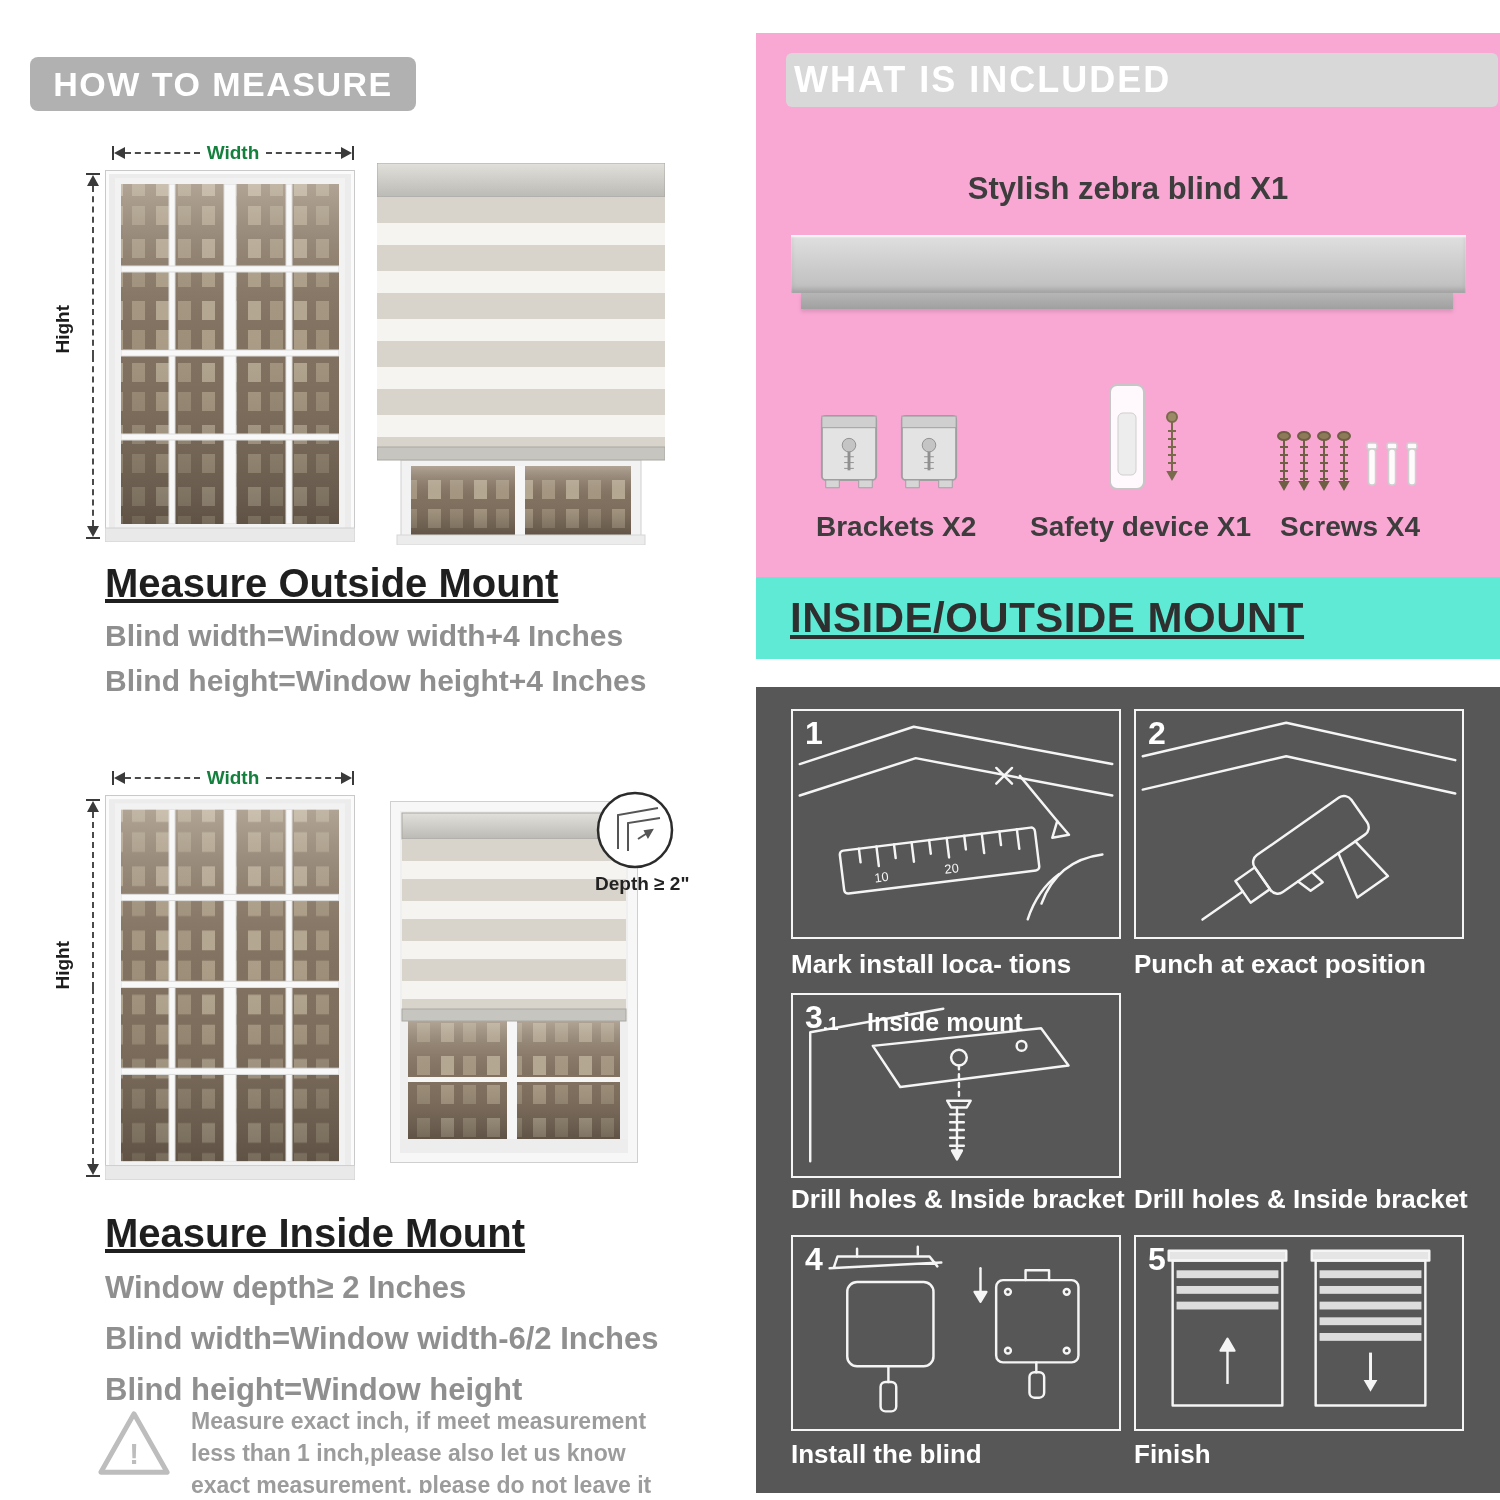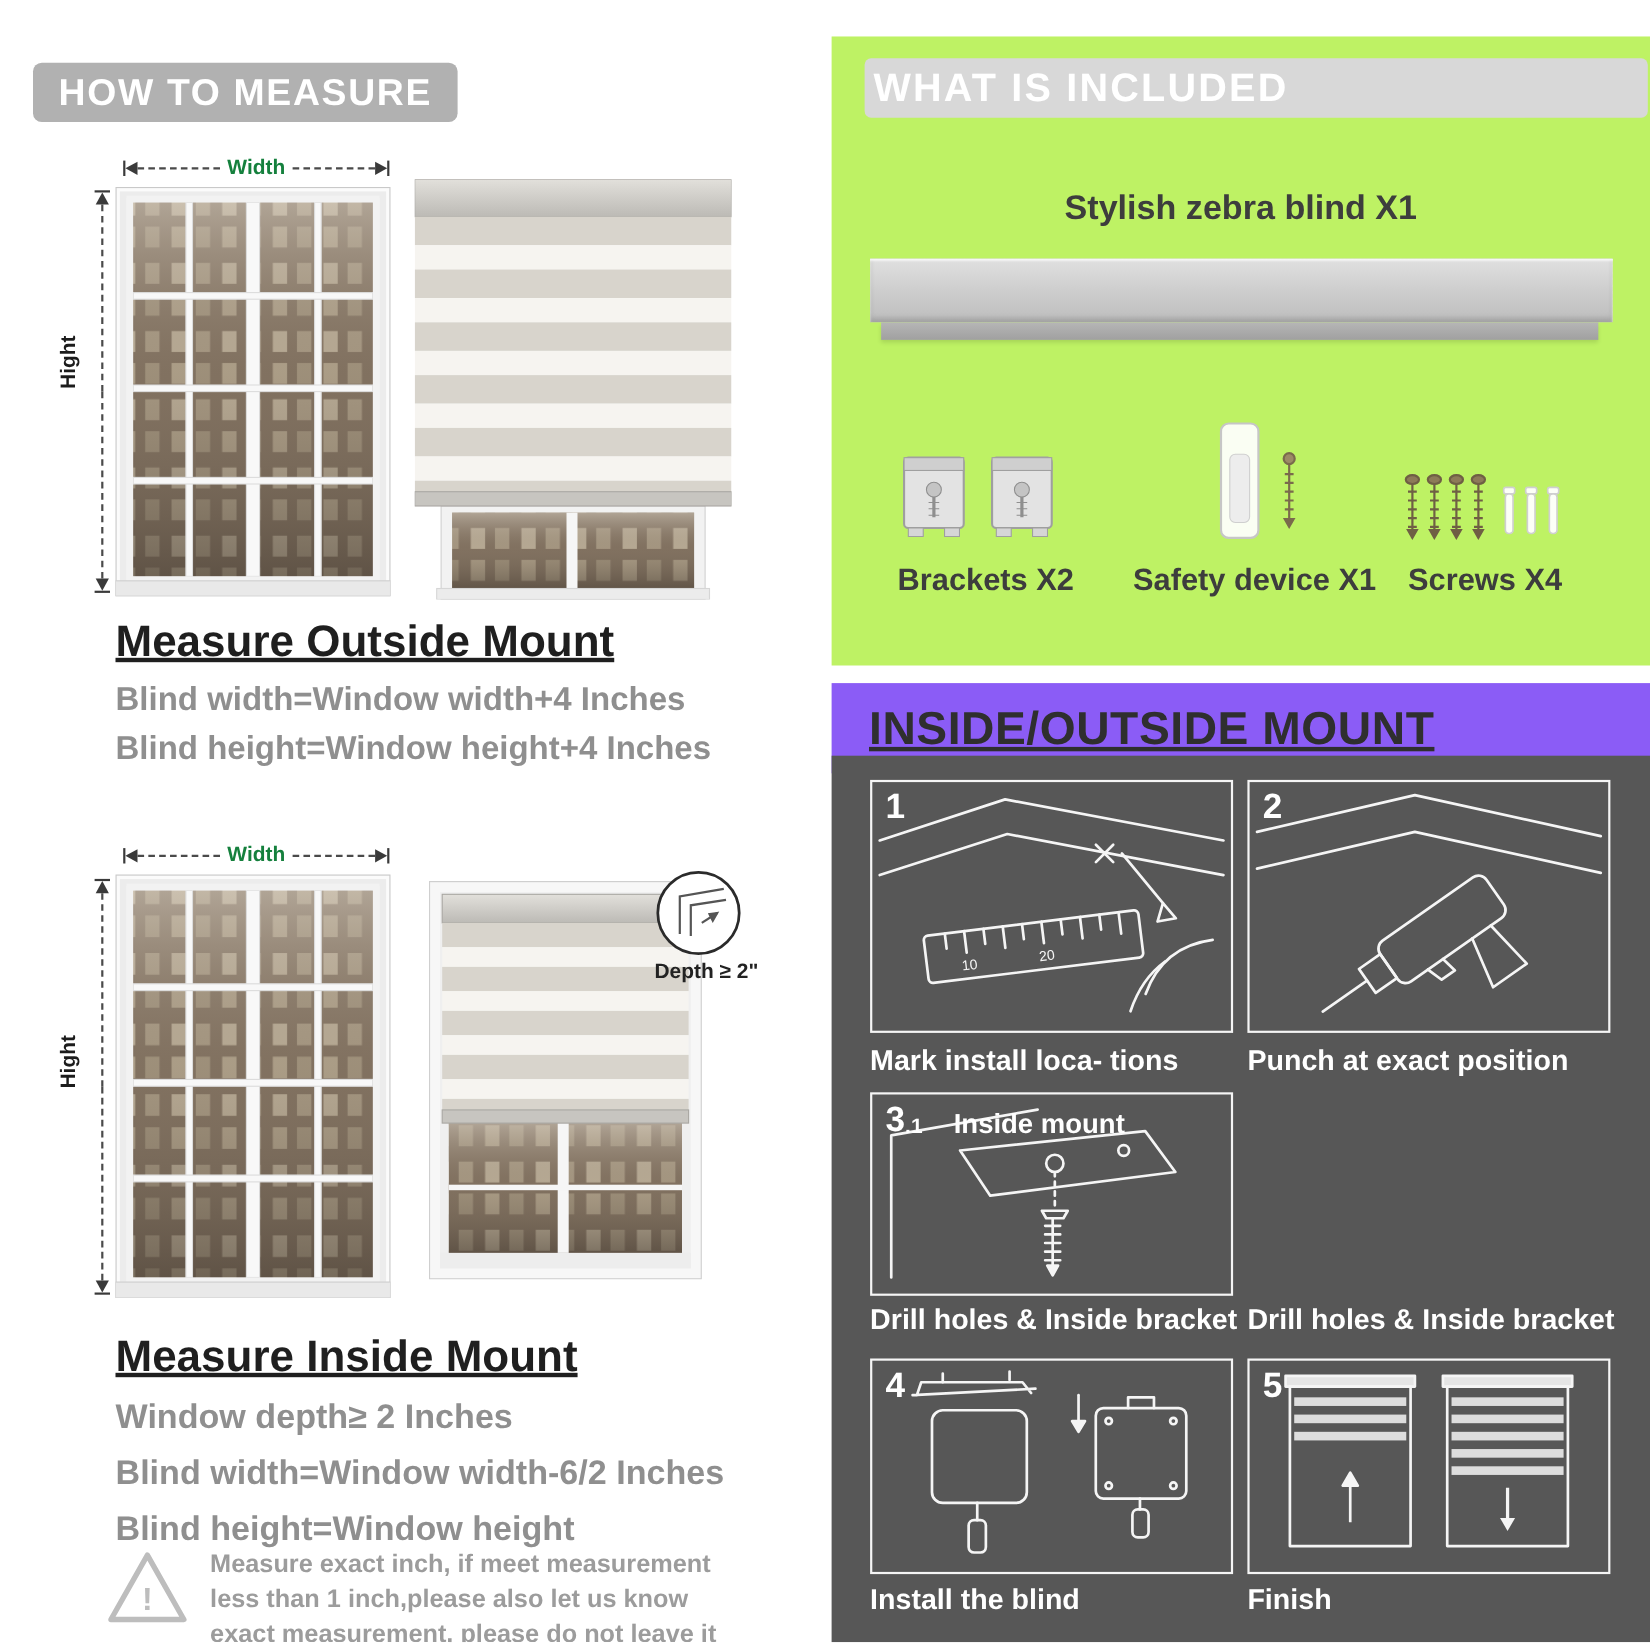--- a/index.html
+++ b/index.html
@@ -29,34 +29,34 @@
   .v-arrow .tri-d{width:0;height:0;border-left:6px solid transparent;border-right:6px solid transparent;border-top:11px solid #3a3a3a;}
   .v-arrow .vdash{flex:1;width:0;border-left:2px dashed #4a4a4a;}
   .v-lbl{writing-mode:vertical-rl;transform:rotate(180deg);font-size:19px;font-weight:bold;color:#1c1c1c;}
 
   .depth-lbl{font-size:19px;font-weight:bold;color:#222;white-space:nowrap;}
 
   .note{display:flex;gap:18px;align-items:flex-start;}
   .note p{margin:0;font-size:23px;font-weight:bold;color:#9c9c9c;line-height:1.4;width:470px;}
 
   
-  .right-top{left:756px;top:0;width:744px;height:572px;background:#bef264;}
+  .right-top{left:756px;top:0;width:744px;height:572px;background:#f9a8d4;}
   .bar-header{left:30px;top:20px;width:712px;height:54px;background:#d8d8d8;border-radius:6px;
     color:#fff;font-size:36px;font-weight:bold;letter-spacing:2px;display:flex;align-items:center;padding-left:8px;box-sizing:border-box;}
   .blind-name{left:0;top:138px;width:100%;text-align:center;font-size:31px;font-weight:bold;color:#3d3d3d;}
   .headrail-main{left:35px;top:202px;width:675px;height:58px;
     background:linear-gradient(180deg,#e0e0e0 0%,#cccccc 55%,#bdbdbd 100%),
                repeating-linear-gradient(180deg,rgba(255,255,255,.25) 0 2px,rgba(0,0,0,0) 2px 6px);
     background-blend-mode:normal;box-shadow:inset 0 2px 2px rgba(255,255,255,.8), inset 0 -4px 5px rgba(0,0,0,.14);}
   .headrail-lip{left:45px;top:260px;width:652px;height:16px;
     background:linear-gradient(180deg,#b6b6b6,#a0a0a0);box-shadow:0 3px 4px rgba(0,0,0,.12);}
   .item-label{font-size:28px;font-weight:bold;color:#3d3d3d;white-space:nowrap;}
 
   
-  .right-band{left:756px;top:588px;width:744px;height:82px;background:#8b5cf6;
+  .right-band{left:756px;top:544px;width:744px;height:82px;background:#5eead4;
     display:flex;align-items:center;padding-left:34px;box-sizing:border-box;}
   .right-band .h2{font-size:42px;color:#2f2f2f;letter-spacing:0.5px;}
   .right-dark{left:756px;top:654px;width:744px;height:846px;background:#575757;}
   .panel{position:absolute;border:2px solid #f5f5f5;box-sizing:border-box;}
   .panel svg{position:absolute;left:0;top:0;width:100%;height:100%;}
   .num{position:absolute;top:4px;left:12px;color:#fff;font-weight:bold;font-size:32px;z-index:2;}
   .num .sub{font-size:19px;position:relative;top:2px;}
   .panel-title{position:absolute;top:13px;left:74px;color:#fff;font-weight:bold;font-size:25px;z-index:2;white-space:nowrap;}
   .caption{position:absolute;color:#fff;font-weight:bold;font-size:26px;white-space:nowrap;}
 </style>

